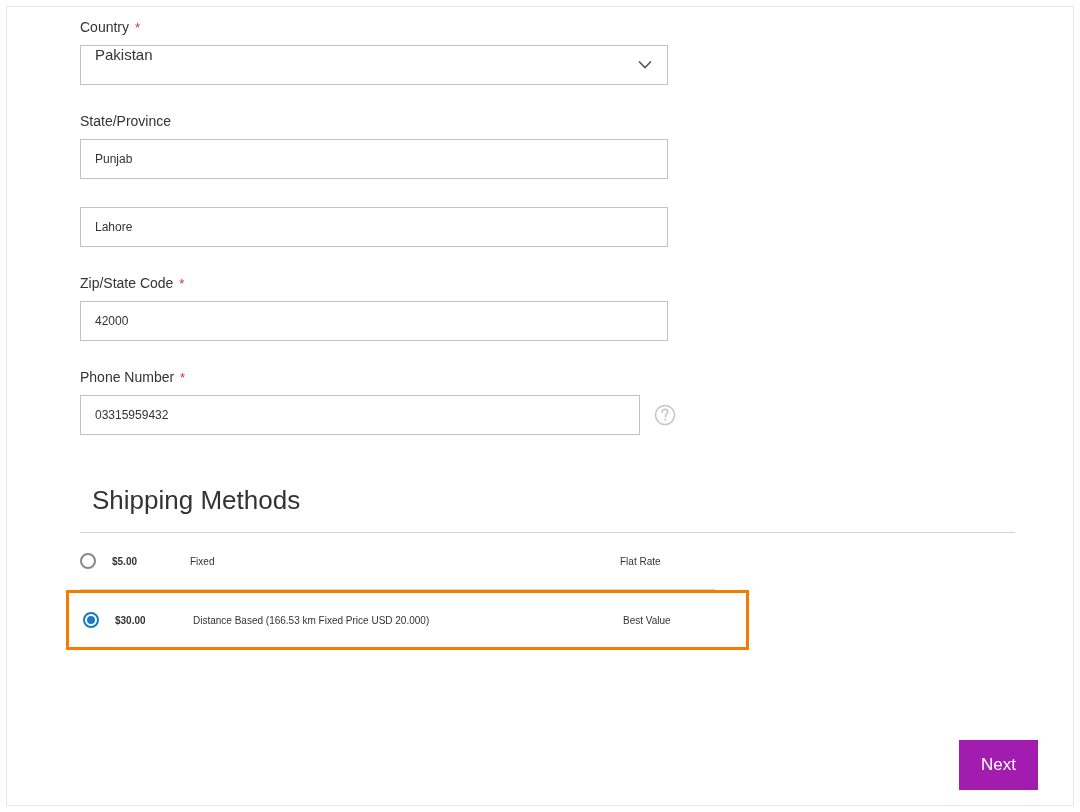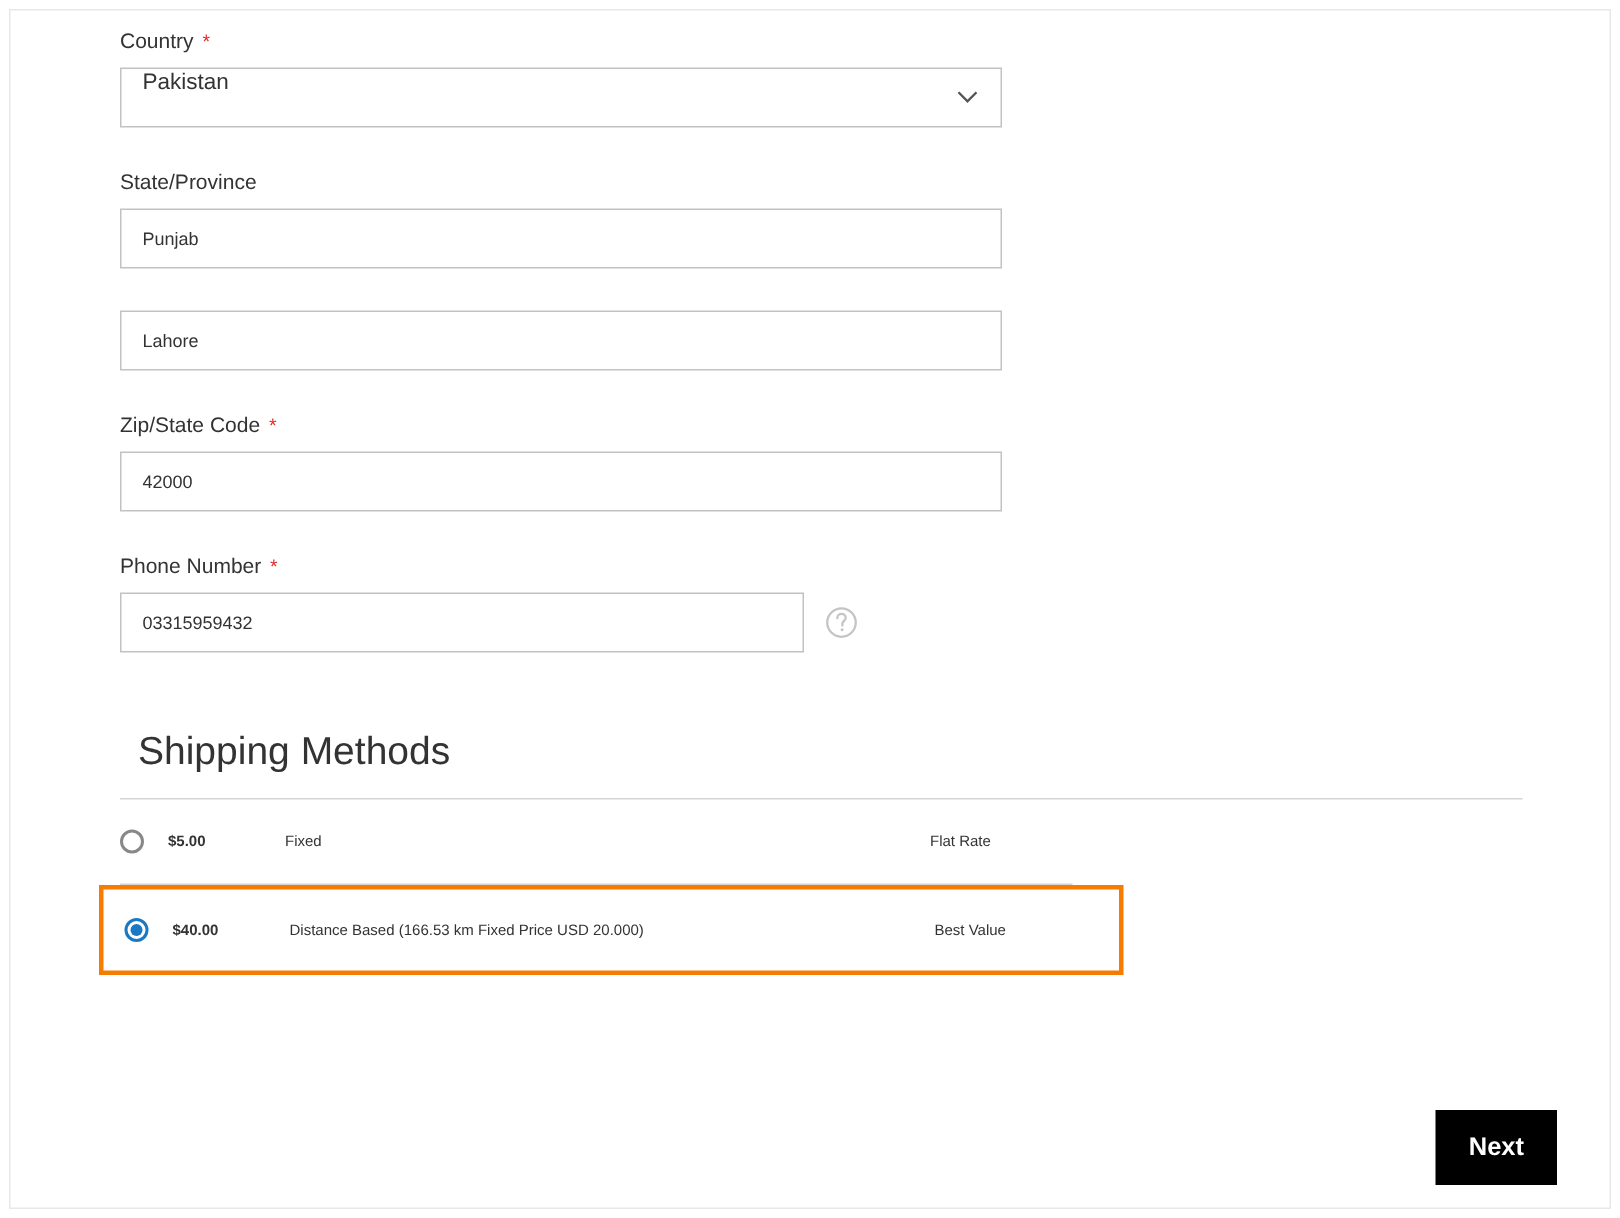--- a/index.html
+++ b/index.html
@@ -78,21 +78,21 @@
       font-size: 12px;
       color: #333;
       background: #fff;
     }
     .phone-row {
       display: flex;
       align-items: center;
       gap: 14px;
     }
     .phone-input {
-      width: 456px;
+      width: 560px;
     }
     .help-icon-wrap {
       width: 22px;
       height: 22px;
       display: inline-flex;
       align-items: center;
       justify-content: center;
     }
     .shipping-section {
       margin-top: 50px;
@@ -171,26 +171,26 @@
       padding-left: 14px;
       width: 683px;
     }
     .highlight-box .shipping-row {
       padding: 17px 0;
     }
     .next-button {
       position: absolute;
       right: 35px;
       bottom: 15px;
-      background: #000000;
+      background: #a21caf;
       color: #fff;
       border: none;
       padding: 15px 22px;
       font-size: 17px;
-      font-weight: 700;
+      font-weight: 400;
       cursor: pointer;
     }
   </style>
 </head>
 <body>
 
 <div class="outer-frame">
   <div class="form-container">
 
     <div class="form-field">
@@ -257,21 +257,21 @@
           <span class="carrier-cell">Flat Rate</span>
         </div>
 
         <hr class="shipping-row-divider">
 
         <div class="highlight-box">
           <div class="shipping-row">
             <span class="radio-cell">
               <span class="radio-circle checked"></span>
             </span>
-            <span class="price-cell">$40.00</span>
+            <span class="price-cell">$30.00</span>
             <span class="method-cell">Distance Based (166.53 km Fixed Price USD 20.000)</span>
             <span class="carrier-cell">Best Value</span>
           </div>
         </div>
 
       </div>
     </div>
 
   </div>
 

